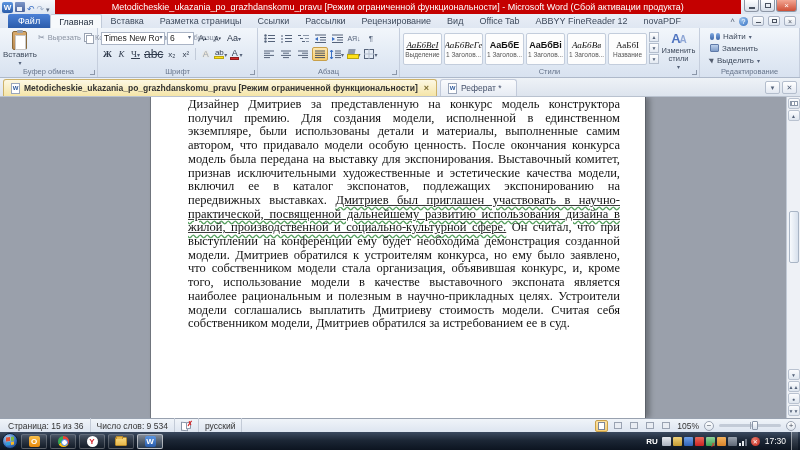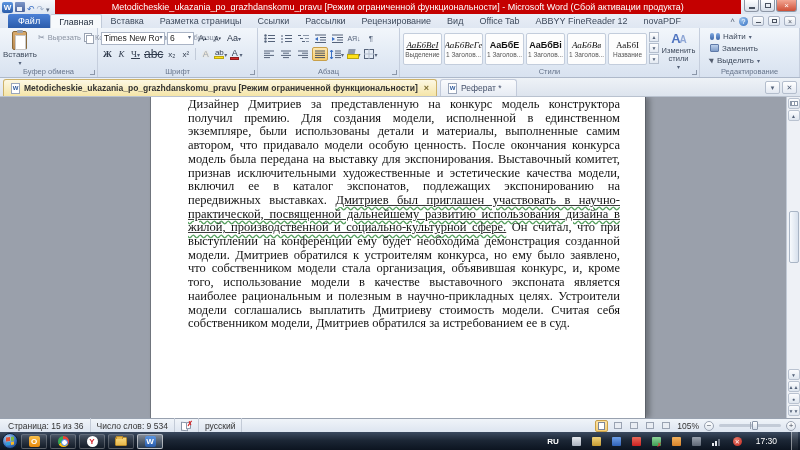--- a/index.html
+++ b/index.html
@@ -169,21 +169,21 @@
   .wf1{background:#e34f33}.wf2{background:#7eb93f}.wf3{background:#32a0da}.wf4{background:#f7b824}
   .task-btn{width:26px;height:15px;border-radius:2px;border:1px solid rgba(255,255,255,.22);background:linear-gradient(rgba(255,255,255,.13),rgba(255,255,255,.02));display:flex;align-items:center;justify-content:center;flex-shrink:0}
   .task-btn.active{background:linear-gradient(rgba(255,255,255,.4),rgba(150,190,235,.2));border-color:rgba(255,255,255,.55)}
   .ol-ic{width:11px;height:11px;border-radius:2px;background:linear-gradient(#f9c04a,#e8890c);color:#fff;font-size:8px;font-weight:bold;display:flex;align-items:center;justify-content:center}
   .chrome-ic{width:11px;height:11px;border-radius:50%;background:conic-gradient(#ea4335 0 33%,#fbbc05 33% 66%,#34a853 66% 100%);position:relative}
   .chrome-ic::after{content:"";position:absolute;left:3px;top:3px;width:5px;height:5px;border-radius:50%;background:#fff;border:1px solid #4285f4}
   .ya-ic{width:11px;height:11px;border-radius:50%;background:#fff;color:#d4232c;font-size:8px;font-weight:bold;display:flex;align-items:center;justify-content:center}
   .folder-ic{width:12px;height:9px;background:linear-gradient(#f7d980,#e8b84b);border:1px solid #ba8c2c;border-radius:1px;position:relative}
   .folder-ic::before{content:"";position:absolute;left:0;top:-2px;width:5px;height:2px;background:#e8b84b;border:1px solid #ba8c2c;border-bottom:none;border-radius:1px 1px 0 0}
   .wordtask-ic{width:11px;height:11px;border-radius:2px;background:linear-gradient(#5b95e0,#2a5caa);color:#fff;font-size:8px;font-weight:bold;display:flex;align-items:center;justify-content:center}
-  .tray{margin-left:auto;display:flex;align-items:center;gap:11px;color:#fff}
+  .tray{margin-left:auto;display:flex;align-items:center;gap:2px;color:#fff}
   .tray-lang{font-size:8px;font-weight:bold;padding:0 2px}
   .tri{width:9px;height:9px;border-radius:1px;flex-shrink:0}
   .tri-printer{background:linear-gradient(#e6e9ee,#aab2bf)}
   .tri-key{background:linear-gradient(#f0d27a,#c49a32)}
   .tri-blue{background:linear-gradient(#6fa0e8,#2f62b8)}
   .tri-av{background:linear-gradient(#e86a5a,#c22), linear-gradient(#c22,#c22)}
   .tri-flag{background:linear-gradient(#8fd49a,#3d9e52);position:relative}
   .tri-flag::after{content:"✗";position:absolute;right:-1px;bottom:-2px;font-size:6px;color:#e03030}
   .tri-orange{background:linear-gradient(#f3b25e,#d8832a)}
   .tri-gray{background:linear-gradient(#9aa2ae,#5f6876)}

